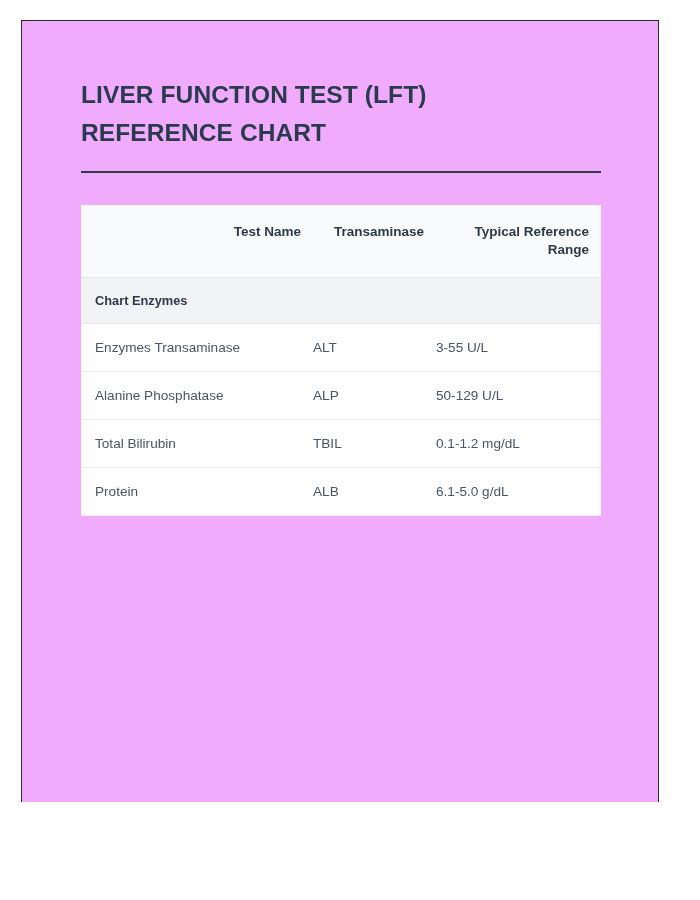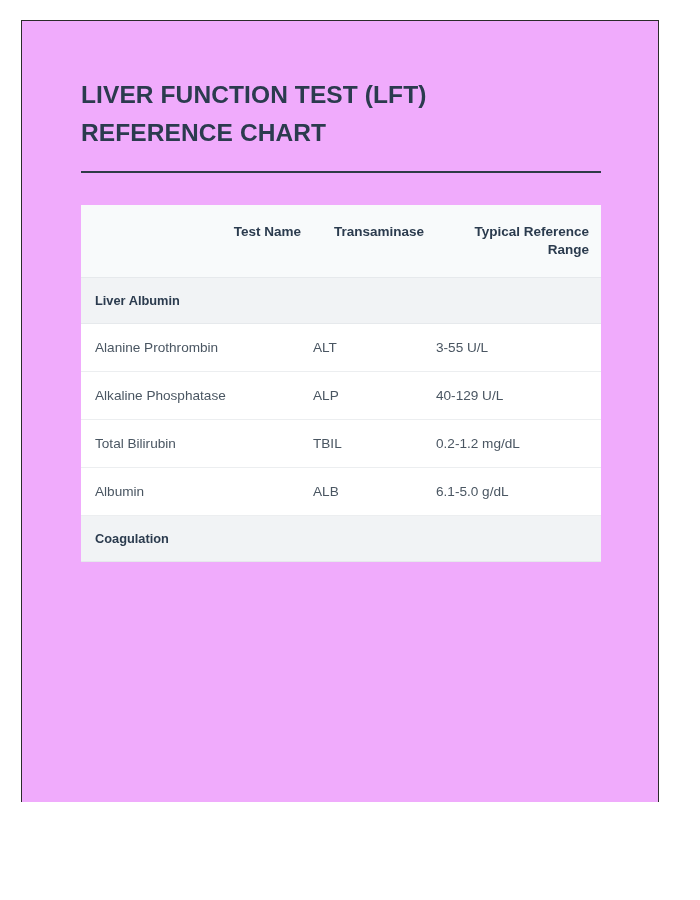--- a/index.html
+++ b/index.html
@@ -128,45 +128,42 @@
       <thead>
         <tr>
           <th class="th-name">Test Name</th>
           <th>Transaminase</th>
           <th>Typical Reference Range</th>
         </tr>
       </thead>
       <tbody>
 
         <tr class="section-row">
-          <td class="first-cell" colspan="3">Liver Albumin</td>
+          <td class="first-cell" colspan="3">Chart Enzymes</td>
         </tr>
         <tr class="data-row">
-          <td class="first-cell cell-name">Alanine Prothrombin</td>
+          <td class="first-cell cell-name">Enzymes Transaminase</td>
           <td class="cell-abbr">ALT</td>
           <td class="cell-range">3-55 U/L</td>
         </tr>
         <tr class="data-row">
-          <td class="first-cell cell-name">Alkaline Phosphatase</td>
+          <td class="first-cell cell-name">Alanine Phosphatase</td>
           <td class="cell-abbr">ALP</td>
-          <td class="cell-range">40-129 U/L</td>
+          <td class="cell-range">50-129 U/L</td>
         </tr>
 
         <tr class="data-row">
           <td class="first-cell cell-name">Total Bilirubin</td>
           <td class="cell-abbr">TBIL</td>
-          <td class="cell-range">0.2-1.2 mg/dL</td>
+          <td class="cell-range">0.1-1.2 mg/dL</td>
         </tr>
         <tr class="data-row">
-          <td class="first-cell cell-name">Albumin</td>
+          <td class="first-cell cell-name">Protein</td>
           <td class="cell-abbr">ALB</td>
           <td class="cell-range">6.1-5.0 g/dL</td>
         </tr>
 
-        <tr class="section-row">
-          <td class="first-cell" colspan="3">Coagulation</td>
-        </tr>
 
       </tbody>
     </table>
 
   </div>
 </div>
 
 </body></html>

